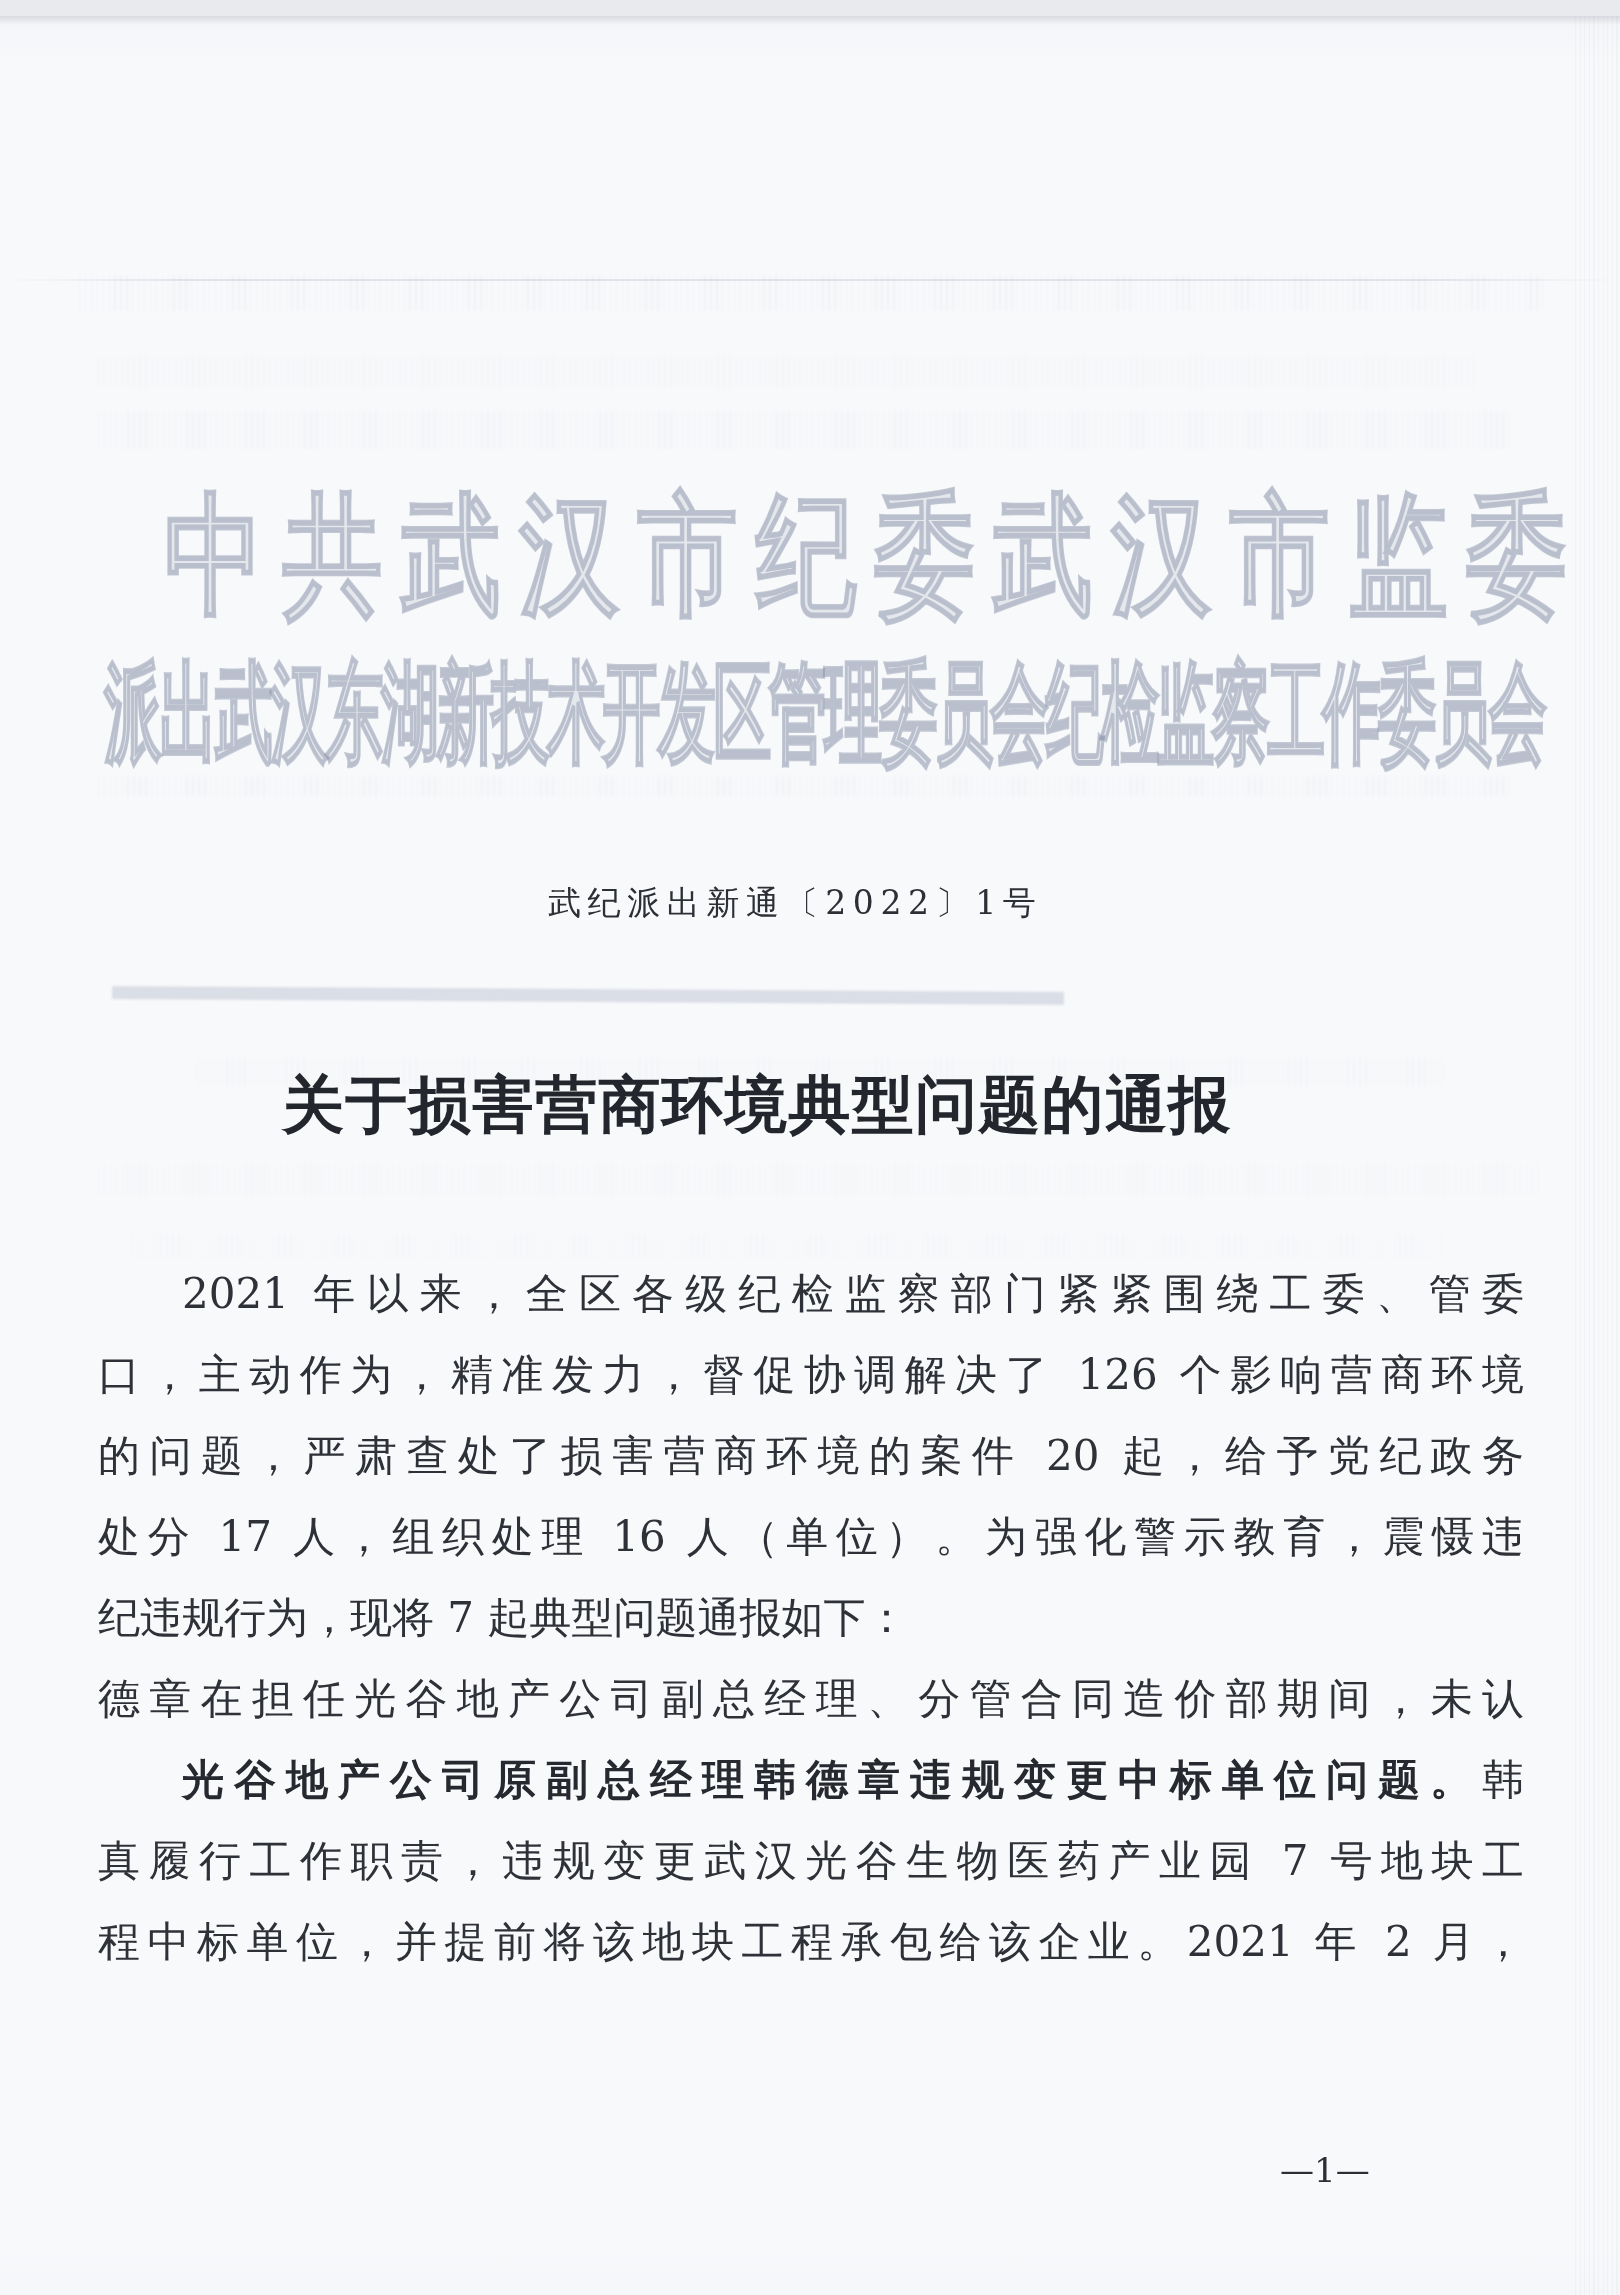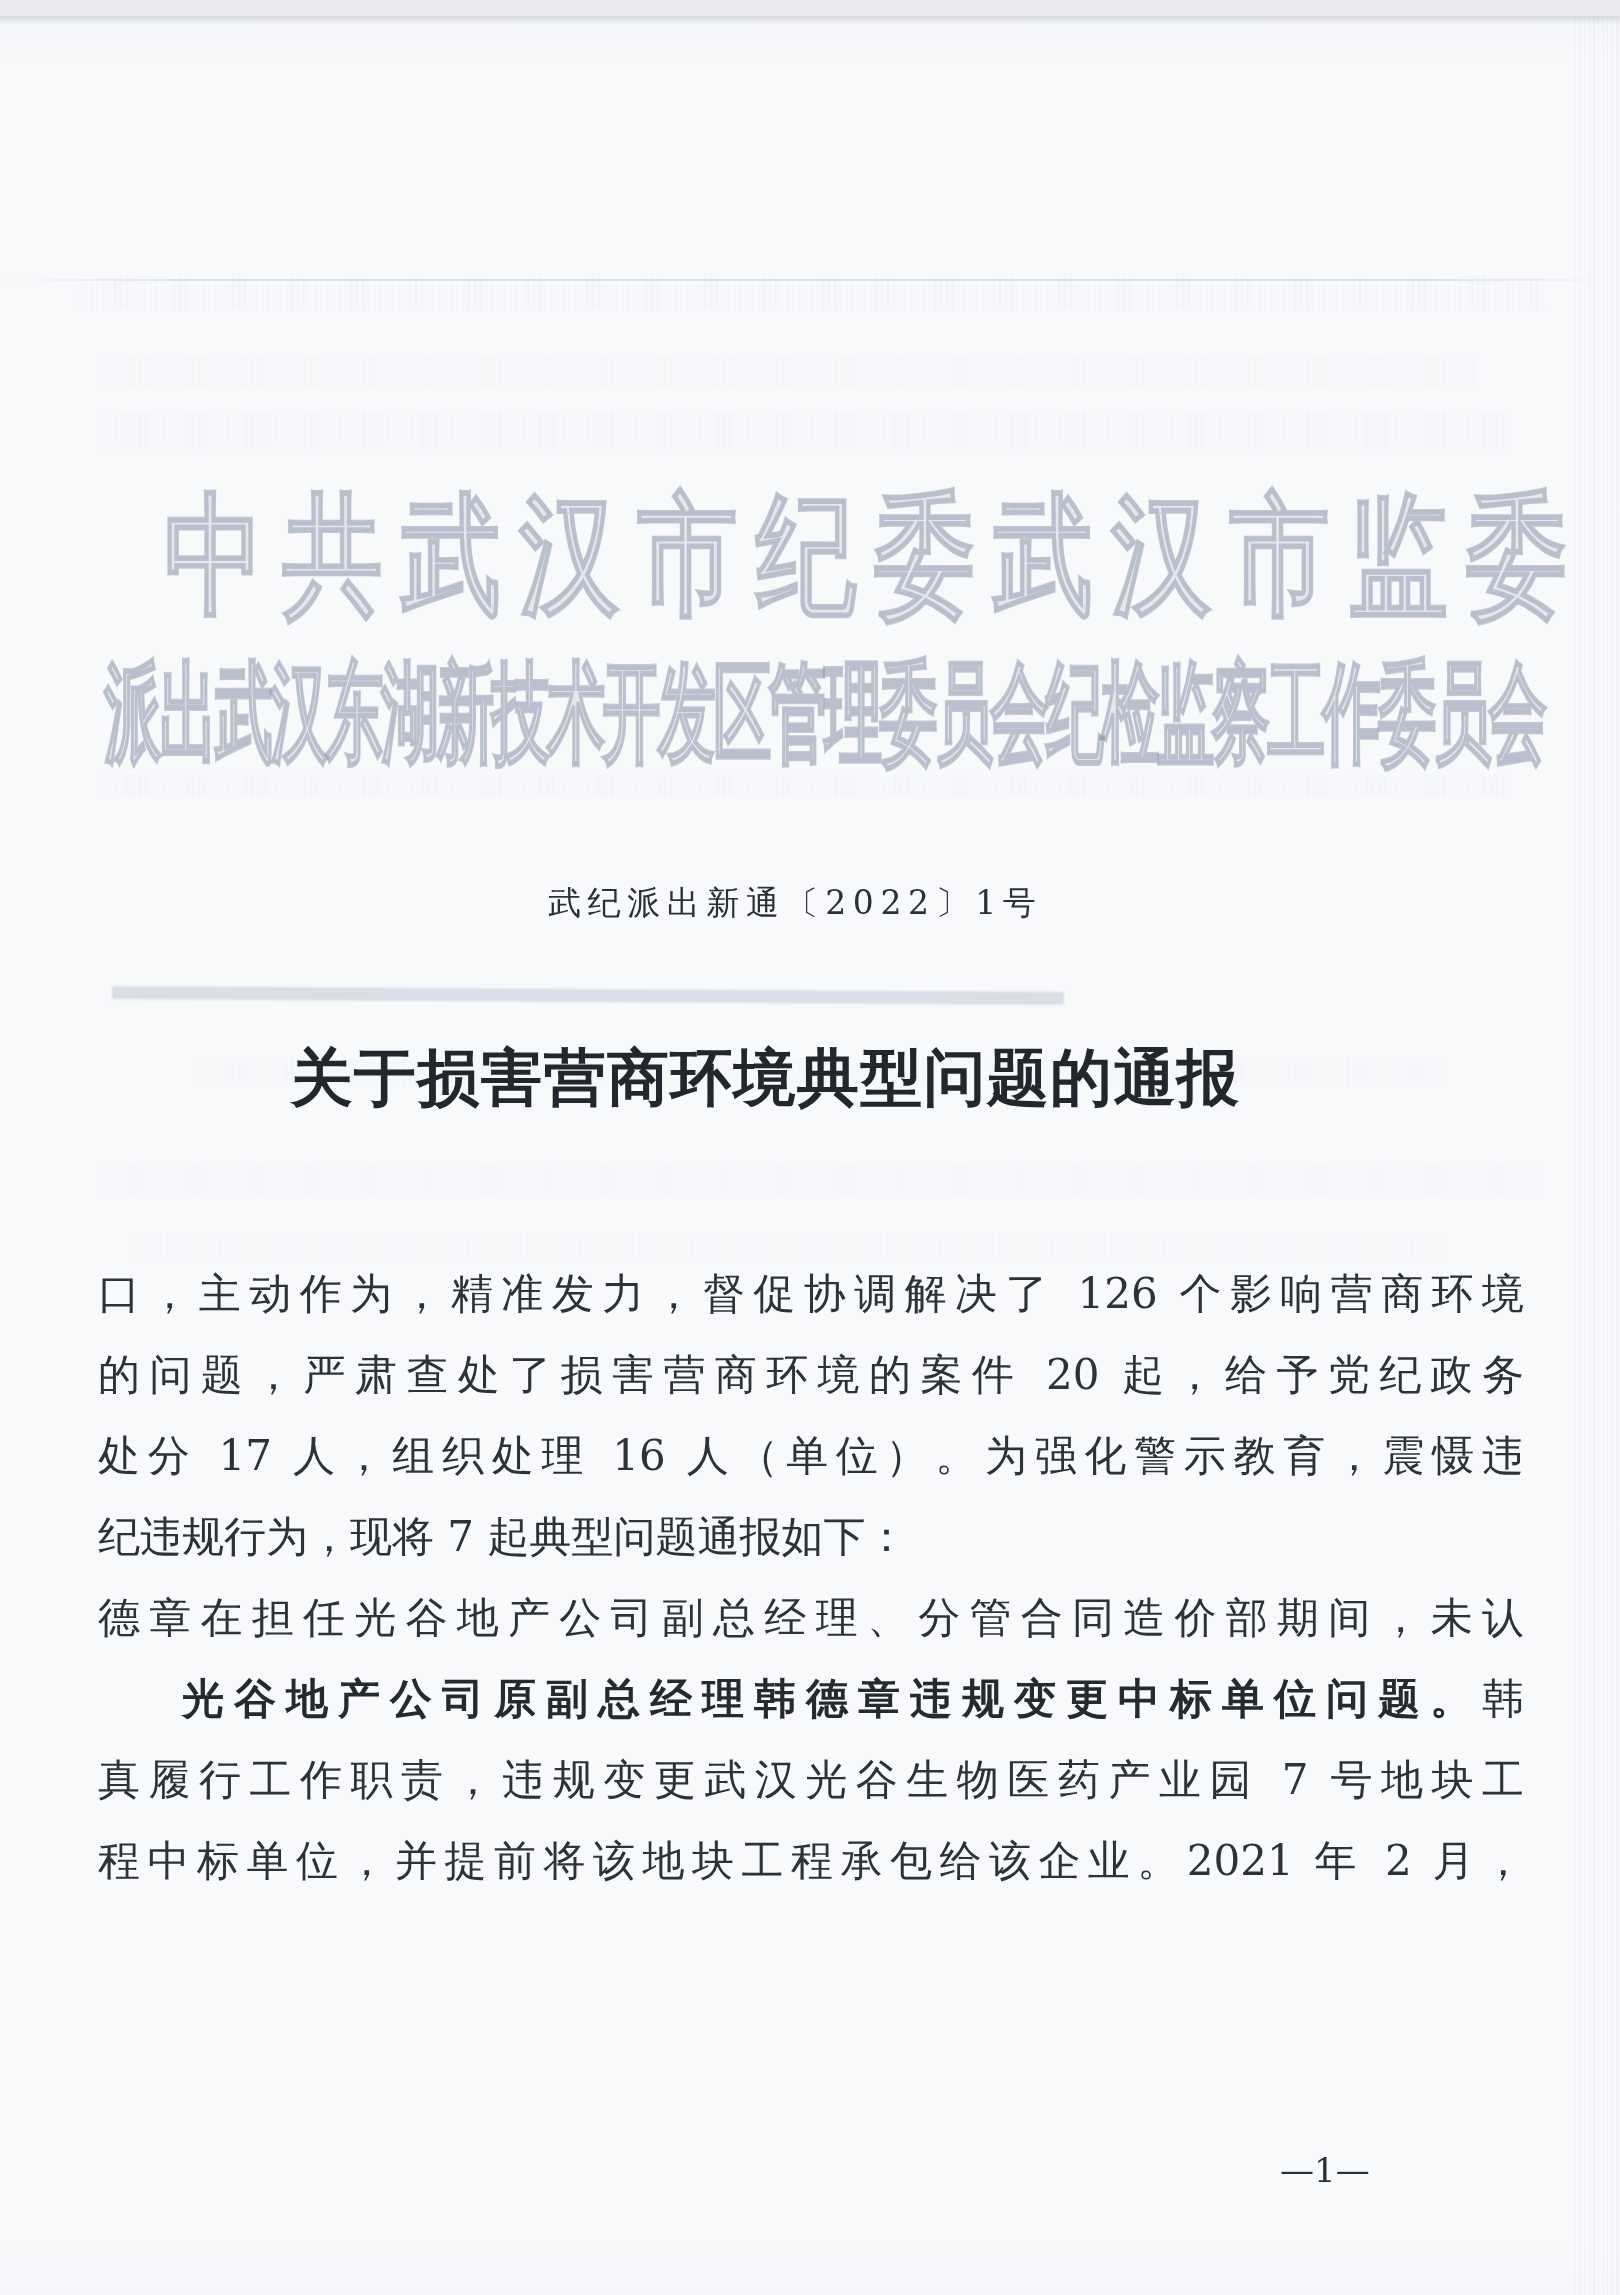--- a/index.html
+++ b/index.html
@@ -59,23 +59,23 @@
     font-size:58px;letter-spacing:-2.6px;
     transform:scaleY(1.90);
   }
   .doc-number{
     position:absolute;left:548px;top:865px;width:328px;
     font-size:33px;letter-spacing:6.6px;
     text-align:center;white-space:nowrap;
     color:#2c2f36;
   }
   .doc-title{
-    position:absolute;left:282px;top:1020px;width:958px;
+    position:absolute;left:282px;top:1047px;width:958px;
     font-size:62px;font-weight:bold;letter-spacing:1.3px;
-    text-align:right;white-space:nowrap;
+    text-align:left;white-space:nowrap;
     color:#23262d;
   }
   .body-block{
     position:absolute;left:98px;top:1237px;width:1426px;
   }
   .bline{
     height:81px;line-height:81px;
     font-size:42px;
     text-align:justify;text-align-last:justify;
     color:#2e3138;
@@ -108,20 +108,21 @@
   <div class="smudge" style="left:131px;top:1218px;width:1313px;height:23.6px;opacity:.18;"></div>
 
   <div class="ghost ghost-line1">中共武汉市纪委武汉市监委</div>
   <div class="ghost ghost-line2">派出武汉东湖新技术开发区管理委员会纪检监察工作委员会</div>
 
   <div class="doc-number">武纪派出新通〔2022〕1号</div>
 
   <div class="doc-title">关于损害营商环境典型问题的通报</div>
 
   <div class="body-block">
+    <div class="bline indent">2021 年以来，全区各级纪检监察部门紧紧围绕工委、管委</div>
     <div class="bline">口，主动作为，精准发力，督促协调解决了 126 个影响营商环境</div>
     <div class="bline">的问题，严肃查处了损害营商环境的案件 20 起，给予党纪政务</div>
     <div class="bline">处分 17 人，组织处理 16 人（单位）。为强化警示教育，震慑违</div>
     <div class="bline last-left">纪违规行为，现将 7 起典型问题通报如下：</div>
     <div class="bline">德章在担任光谷地产公司副总经理、分管合同造价部期间，未认</div>
     <div class="bline indent"><b>光谷地产公司原副总经理韩德章违规变更中标单位问题。</b><span>韩</span></div>
     <div class="bline">真履行工作职责，违规变更武汉光谷生物医药产业园 7 号地块工</div>
     <div class="bline">程中标单位，并提前将该地块工程承包给该企业。2021 年 2 月，</div>
   </div>
 

